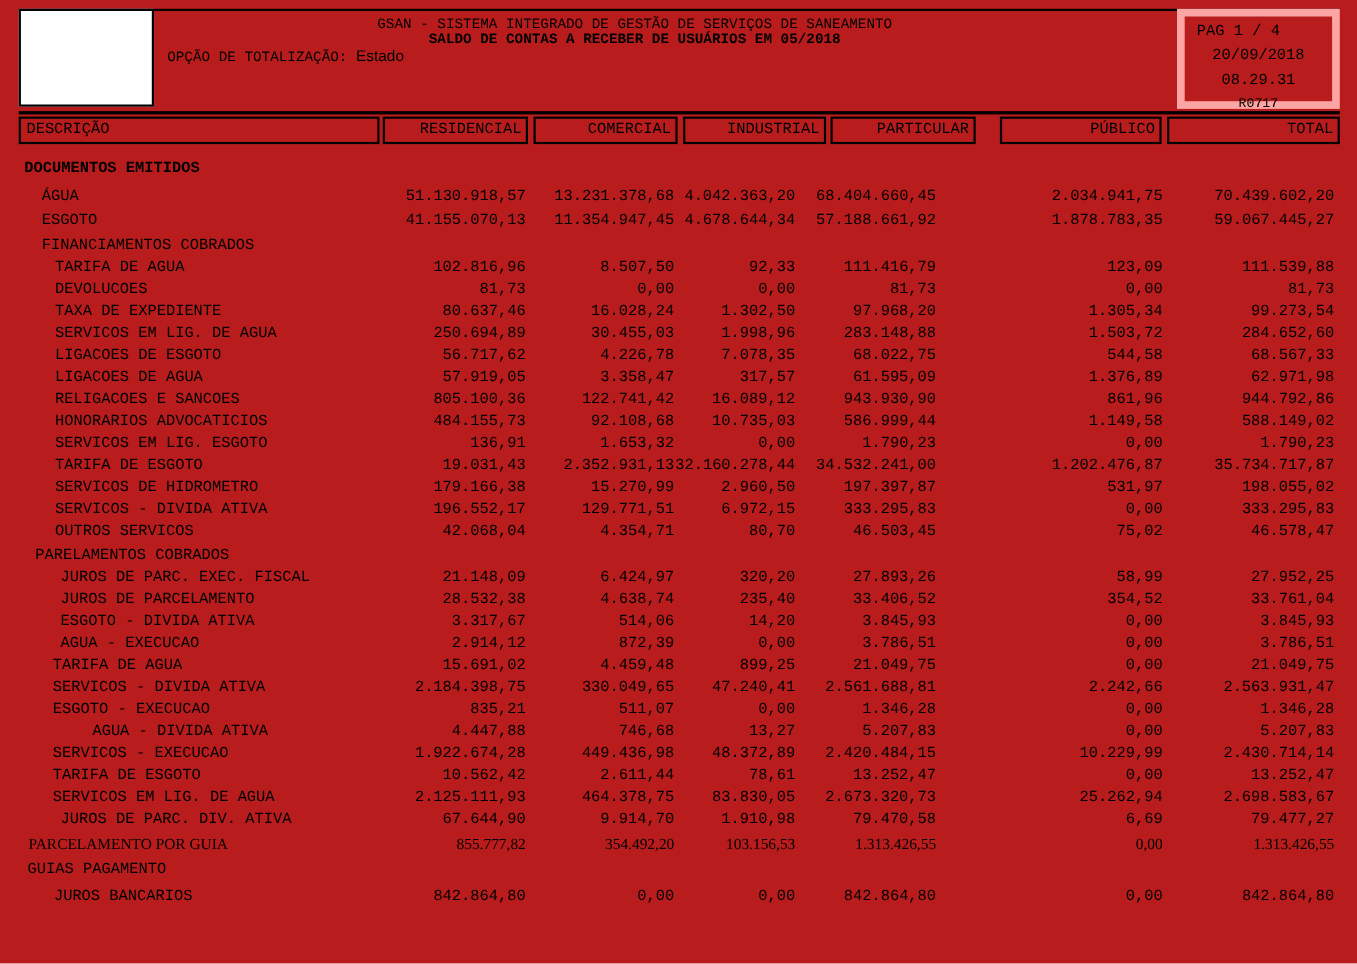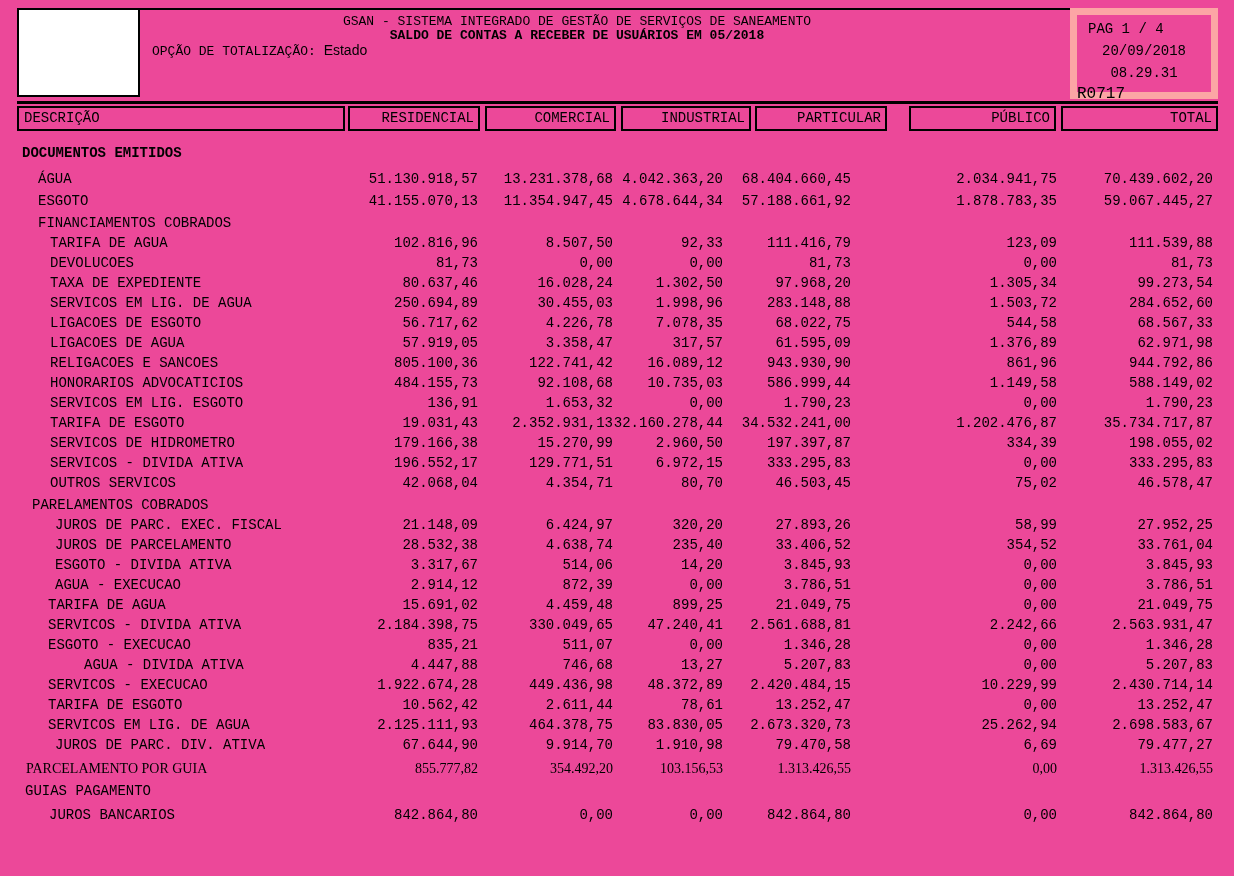--- a/index.html
+++ b/index.html
@@ -1,29 +1,29 @@
 <!DOCTYPE html>
 <html><head>
 <meta charset="utf-8">
 <style>
   html,body{margin:0;padding:0;background:#ffffff;}
   body{width:1234px;height:876px;font-family:"Liberation Mono","DejaVu Sans Mono",monospace;color:#000;}
-  .page{position:relative;width:1234px;height:876px;background:#ec4899;overflow:hidden;}
+  .page{position:relative;width:1234px;height:876px;background:#b91c1c;overflow:hidden;}
   
   .topline{position:absolute;left:17px;top:8px;width:1201px;height:0;border-top:2px solid #000;}
   .logo-box{position:absolute;left:17px;top:8px;width:123px;height:89px;border:2px solid #000;box-sizing:border-box;background:#fff;}
   .title-area{position:absolute;left:140px;top:15px;width:874px;text-align:center;}
   .title-line{font-size:13px;line-height:14px;white-space:pre;}
   .subtitle-line{font-size:13px;line-height:14px;font-weight:bold;white-space:pre;}
   .opt-line{position:absolute;left:152px;top:43px;font-size:13px;line-height:14px;white-space:pre;}
   .opt-value{font-family:"Liberation Sans","DejaVu Sans",sans-serif;font-size:14px;}
   .pag-box{position:absolute;left:1070px;top:8px;width:148px;height:91px;border:7px solid #fca5a5;box-sizing:border-box;padding-top:3px;}
   .pag-line{font-size:14px;line-height:22px;text-align:center;white-space:pre;}
   .pag-page{text-align:left;padding-left:11px;}
-  .pag-code{font-size:16px;line-height:20px;text-align:left;}
+  .pag-code{font-size:12px;line-height:20px;text-align:center;}
   .thick-rule{position:absolute;left:17px;top:101px;width:1201px;height:3px;background:#000;}
   
   .chead{position:absolute;top:106px;height:25px;border:2px solid #000;box-sizing:border-box;font-size:14px;line-height:21px;white-space:pre;}
   .ch-desc{left:17px;width:328px;text-align:left;padding-left:5px;}
   .ch-num{text-align:right;padding-right:4px;}
   .ch-res{left:348px;width:132px;}
   .ch-com{left:485px;width:131px;}
   .ch-ind{left:621px;width:130px;}
   .ch-par{left:755px;width:132px;}
   .ch-pub{left:909px;width:147px;}
@@ -187,21 +187,21 @@
         <span class="v c3">34.532.241,00</span>
         <span class="v c4">1.202.476,87</span>
         <span class="v c5">35.734.717,87</span>
       </div>
       <div class="row">
         <span class="lbl" style="left: 50px;">SERVICOS DE HIDROMETRO</span>
         <span class="v c0">179.166,38</span>
         <span class="v c1">15.270,99</span>
         <span class="v c2">2.960,50</span>
         <span class="v c3">197.397,87</span>
-        <span class="v c4">334,39</span>
+        <span class="v c4">531,97</span>
         <span class="v c5">198.055,02</span>
       </div>
       <div class="row">
         <span class="lbl" style="left: 50px;">SERVICOS - DIVIDA ATIVA</span>
         <span class="v c0">196.552,17</span>
         <span class="v c1">129.771,51</span>
         <span class="v c2">6.972,15</span>
         <span class="v c3">333.295,83</span>
         <span class="v c4">0,00</span>
         <span class="v c5">333.295,83</span>

